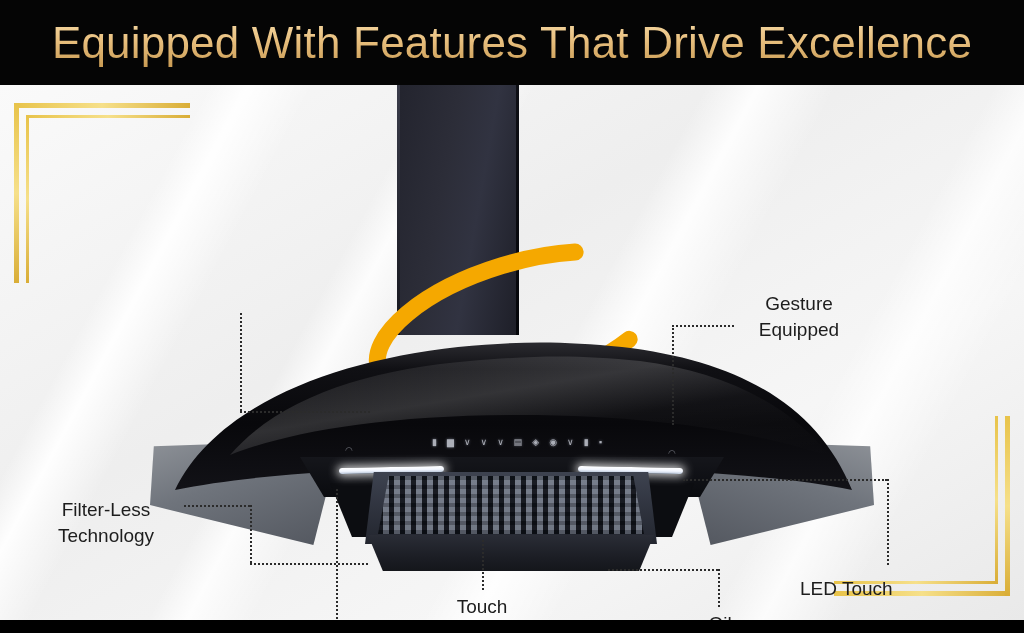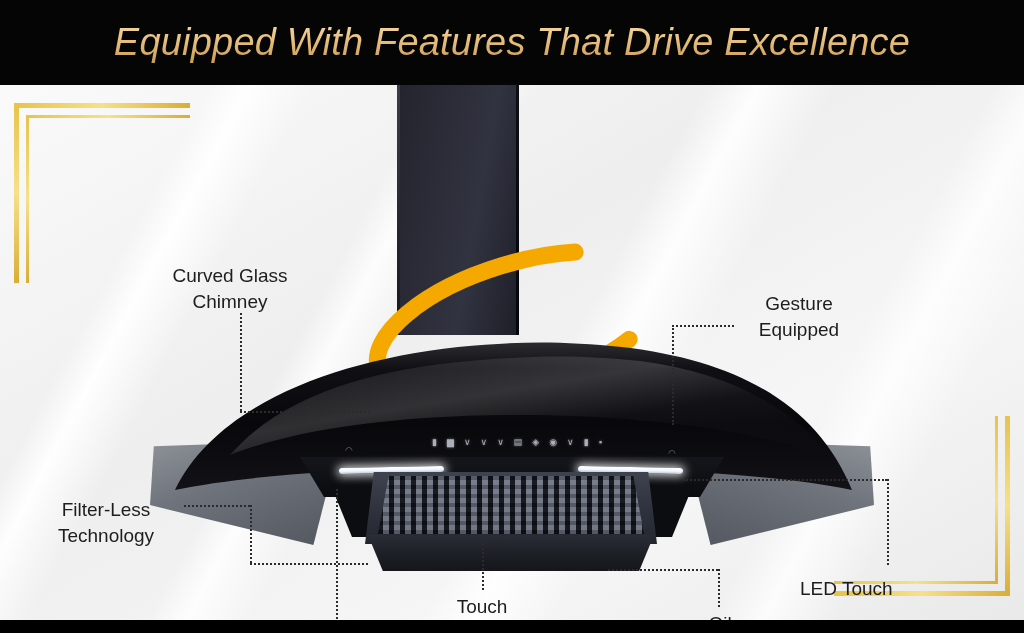--- a/index.html
+++ b/index.html
@@ -7,26 +7,25 @@
   body { font-family:"Liberation Sans", sans-serif; }
 
   #page { position:relative; width:1024px; height:633px; background:#000; overflow:hidden; }
 
   
   #header {
     position:absolute; left:0; top:0; width:1024px; height:85px;
     background:#050505; display:flex; align-items:center; justify-content:center;
   }
   #header-title {
-    font-size:38px; font-weight:400; letter-spacing:0.2px;
+    font-size:44px; font-weight:400; letter-spacing:0.2px;
     background:linear-gradient(180deg,#f6dba8 0%,#e8bf7e 45%,#c89a52 100%);
     -webkit-background-clip:text; background-clip:text;
     -webkit-text-fill-color:transparent; color:#e3bd82;
     white-space:nowrap;
-    font-style:italic;
   }
 
   
   #stage {
     position:absolute; left:0; top:85px; width:1024px; height:535px;
     background:#f2f2f2; overflow:hidden;
   }
   #stage-bg {
     position:absolute; inset:0;
     background:
@@ -246,22 +245,20 @@
         <span class="ci">∨</span>
         <span class="ci">▤</span>
         <span class="ci">◈</span>
         <span class="ci">◉</span>
         <span class="ci">∨</span>
         <span class="ci">▮</span>
         <span class="ci">▪</span>
       </div>
     </div>
 
-    <div class="label" style="left:155px; top:178px; width:150px;">Curved Glass
-Chimney</div>
     <div class="leader">
       <div class="seg v" style="left:240px; top:228px; height:98px;"></div>
       <div class="seg h" style="left:240px; top:326px; width:130px;"></div>
     </div>
 
     <div class="label" style="left:724px; top:206px; width:150px;">Gesture
 Equipped</div>
     <div class="leader">
       <div class="seg h" style="left:672px; top:240px; width:62px;"></div>
       <div class="seg v" style="left:672px; top:240px; height:100px;"></div>

